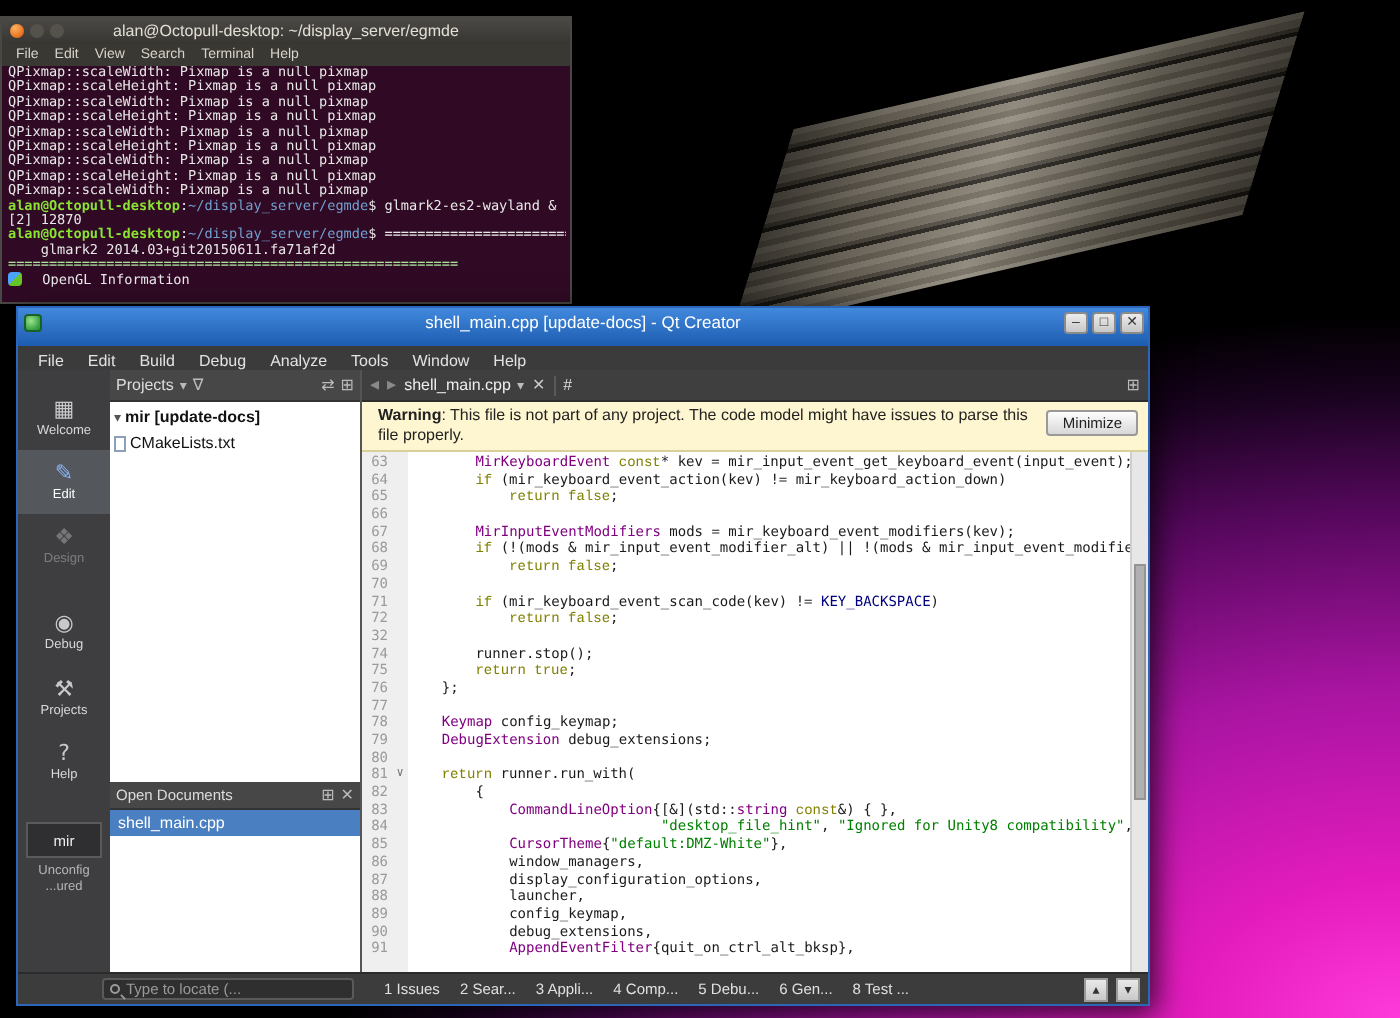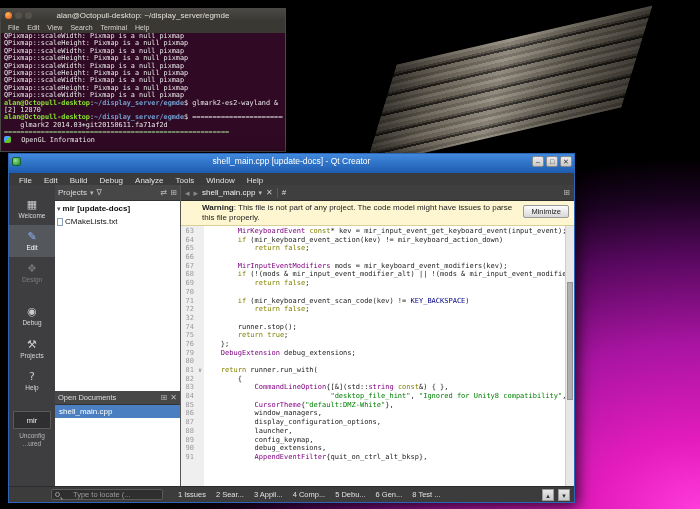--- a/index.html
+++ b/index.html
@@ -26,21 +26,21 @@
   .tbtn { position:absolute; top:3px; width:7px; height:7px; border-radius:50%; }
   .tbtn-close { left:4px; background:radial-gradient(circle at 35% 30%, #ffb360, #e76f1d 70%); }
   .tbtn-min { left:14px; background:#55524c; }
   .tbtn-max { left:24px; background:#55524c; }
   .term-menu { height:11px; background:#3a3833; display:flex; align-items:center; padding-left:3px; }
   .tmi { color:#d8d4cb; font-size:7px; padding:0 4px; }
   .term-body { position:absolute; top:24px; left:3px; right:2px; bottom:0; overflow:hidden;
                font-family:"DejaVu Sans Mono",monospace; font-size:6.8px; line-height:7.4px; }
   .tline { white-space:pre; height:7.4px; }
   .sg-w { color:#e8e8e8; } .sg-u { color:#8ae234; font-weight:bold; }
-  .sg-p { color:#729fcf; font-weight:bold; } .sg-ban { color:#a9e29a; }
+  .sg-p { color:#729fcf; font-weight:normal; } .sg-ban { color:#a9e29a; }
   .ogl-icon { display:inline-block; width:7px; height:7px; border-radius:2px; vertical-align:-1px;
               background:linear-gradient(135deg,#4aa3ff 50%,#67c52a 50%); margin-right:2px; }
 
   
   .qtc { position:absolute; left:8px; top:153px; width:567px; height:350px; background:#3c3c3c;
          border:1px solid #2b66b8; box-shadow:3px 4px 14px rgba(0,0,0,.75); }
   .qtc-title { position:relative; height:19px; background:linear-gradient(#4189dd,#1d5cb0);
                color:#fff; font-size:8.5px; line-height:15px; text-align:center; }
   .qtc-appicon { position:absolute; left:3px; top:3px; width:9px; height:9px; border-radius:2px;
                  background:radial-gradient(circle at 35% 35%, #9fe38f, #2e9e3f 75%); border:1px solid #1c5f28; }
@@ -86,42 +86,42 @@
   
   .editorcol { flex:1; display:flex; flex-direction:column; background:#fff; min-width:0; }
   .edit-tabbar { height:16px; background:#3f3f3f; border-bottom:1px solid #2d2d2d; display:flex;
                  align-items:center; color:#ddd; font-size:8px; padding:0 4px; gap:4px; flex:none; }
   .navarrow { color:#8a8a8a; font-size:9px; }
   .etab { display:flex; align-items:center; gap:3px; color:#eee; }
   .eclose { color:#c9c9c9; font-size:8px; }
   .esep { width:1px; height:10px; background:#5a5a5a; }
   .esym { color:#ddd; }
   .warnbar { position:relative; background:#fdf6d0; border-bottom:1px solid #d9cf9a; color:#222;
-             font-size:8px; line-height:10px; padding:2px 60px 2px 21px; min-height:23px; flex:none; }
+             font-size:8px; line-height:10px; padding:2px 60px 2px 8px; min-height:23px; flex:none; }
   .warnb { font-weight:bold; }
   .minbtn { position:absolute; right:5px; top:4px; font-size:7.5px; padding:1px 7px;
             background:linear-gradient(#fdfdfd,#d8d8d8); border:1px solid #999; border-radius:2px;
             font-family:"Liberation Sans","DejaVu Sans",sans-serif; color:#222; }
   .codewrap { flex:1; position:relative; overflow:hidden;
               background:linear-gradient(to right,#efefef 0,#efefef 23px,#fff 23px); }
   .codelines { padding-top:1px; }
   .codeline { display:flex; height:8.7px; line-height:8.7px; font-family:"DejaVu Sans Mono",monospace; font-size:7px; }
   .lnum { width:15px; flex:none; text-align:right; padding-right:2px; color:#9a9a9a; }
   .fold { width:8px; flex:none; text-align:center; color:#777; font-size:6px; }
   .ctext { white-space:pre; flex:1; overflow:hidden; }
-  .c-pl { color:#1a1a1a; } .c-kw { color:#808000; } .c-ty { color:#800080; }
+  .c-pl { color:#1a1a1a; } .c-kw { color:#808000;font-family:Liberation Mono, monospace; } .c-ty { color:#800080; }
   .c-str { color:#008000; } .c-mac { color:#000080; }
   .vsb { position:absolute; right:0; top:0; bottom:0; width:9px; background:#e7e7e7; border-left:1px solid #cfcfcf; }
   .vsb-thumb { position:absolute; left:1px; right:1px; top:56px; height:118px; background:#b0b0b0; border:1px solid #949494; }
 
   
   .statusbar { position:absolute; left:0; right:0; bottom:0; height:16px; background:#3c3c3c;
                border-top:1px solid #2b2b2b; display:flex; align-items:center; padding:0 4px; gap:4px; }
-  .locator { margin-left:38px; width:112px; height:11px; background:#2f2f2f; border:1px solid #5a5a5a;
-             border-radius:2px; display:flex; align-items:center; gap:13px; padding:0 3px; }
+  .locator { margin-left:38px; width:126px; height:11px; background:#2f2f2f; border:1px solid #5a5a5a;
+             border-radius:2px; display:flex; align-items:center; gap:3px; padding:0 3px; }
   .mag { width:5px; height:5px; border:1px solid #9a9a9a; border-radius:50%; position:relative; flex:none; }
   .mag::after { content:""; position:absolute; width:3px; height:1px; background:#9a9a9a;
                 transform:rotate(45deg); left:4px; top:5px; }
   .loc-text { color:#9a9a9a; font-size:7.5px; white-space:nowrap; }
   .panes { display:flex; align-items:center; margin-left:6px; }
   .pane { color:#e0e0e0; font-size:7.5px; padding:0 5px; }
   .sq { width:12px; height:12px; flex:none; background:linear-gradient(#e9e9e9,#c9c9c9); border:1px solid #9a9a9a;
         color:#333; font-size:7px; line-height:11px; text-align:center; }
 </style>
 </head>
@@ -336,20 +336,30 @@
               </div>
               <div class="codeline">
                 <span class="lnum">75</span>
                 <span class="fold"></span>
                 <span class="ctext"><span class="c-pl">        </span><span class="c-kw">return</span><span class="c-pl"> </span><span class="c-kw">true</span><span class="c-pl">;</span></span>
               </div>
               <div class="codeline">
                 <span class="lnum">76</span>
                 <span class="fold"></span>
                 <span class="ctext"><span class="c-pl">    };</span></span>
+              </div>
+              <div class="codeline">
+                <span class="lnum">77</span>
+                <span class="fold"></span>
+                <span class="ctext"></span>
+              </div>
+              <div class="codeline">
+                <span class="lnum">78</span>
+                <span class="fold"></span>
+                <span class="ctext"><span class="c-pl">    </span><span class="c-ty">Keymap</span><span class="c-pl"> config_keymap;</span></span>
               </div>
               <div class="codeline">
                 <span class="lnum">79</span>
                 <span class="fold"></span>
                 <span class="ctext"><span class="c-pl">    </span><span class="c-ty">DebugExtension</span><span class="c-pl"> debug_extensions;</span></span>
               </div>
               <div class="codeline">
                 <span class="lnum">80</span>
                 <span class="fold"></span>
                 <span class="ctext"></span>

